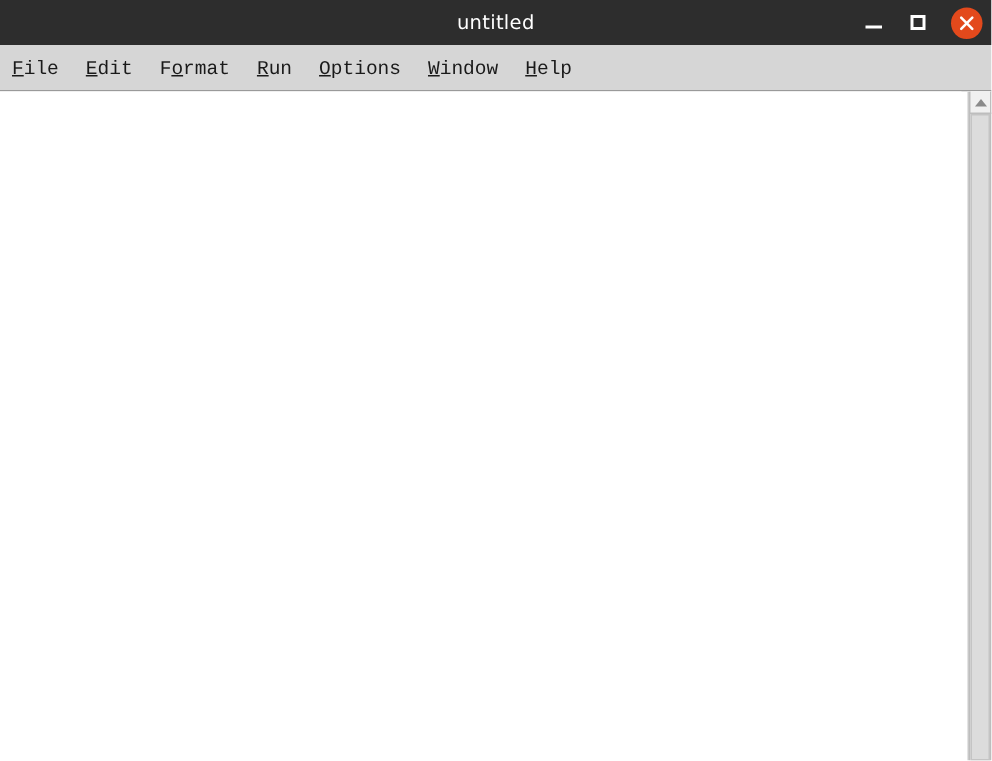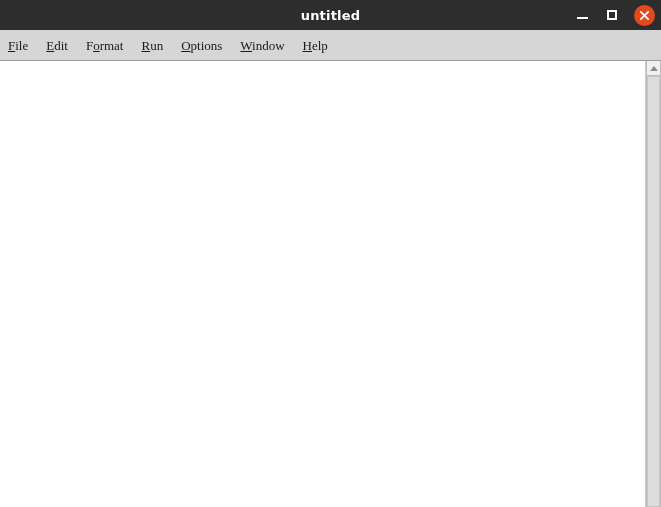--- a/index.html
+++ b/index.html
@@ -27,21 +27,21 @@
     height:30px;
     flex:0 0 30px;
     background:#2d2d2d;
     display:flex;
     align-items:center;
     justify-content:center;
   }
   #title-text {
     color:#ffffff;
     font-size:13px;
-    font-weight:bold;
+    font-weight:normal;
     font-family:"DejaVu Sans", sans-serif;
     letter-spacing:0.2px;
     line-height:1;
     user-select:none;
     text-align:right;
   }
 
   #window-controls {
     position:absolute;
     right:0;
@@ -93,21 +93,21 @@
     background:#d6d6d6;
     border-bottom:1px solid #9a9a9a;
     display:flex;
     align-items:center;
     padding-left:8px;
     user-select:none;
   }
   .menu-item {
     font-size:13px;
     color:#1a1a1a;
-    font-family:Liberation Serif, serif;
+    font-family:Liberation Mono, monospace;
     padding:3px 9px 3px 0px;
     margin-right:9px;
     cursor:default;
     white-space:nowrap;
     line-height:1;
   }
   .menu-item .mn { text-decoration:underline; }
 
   
   #body-row {

